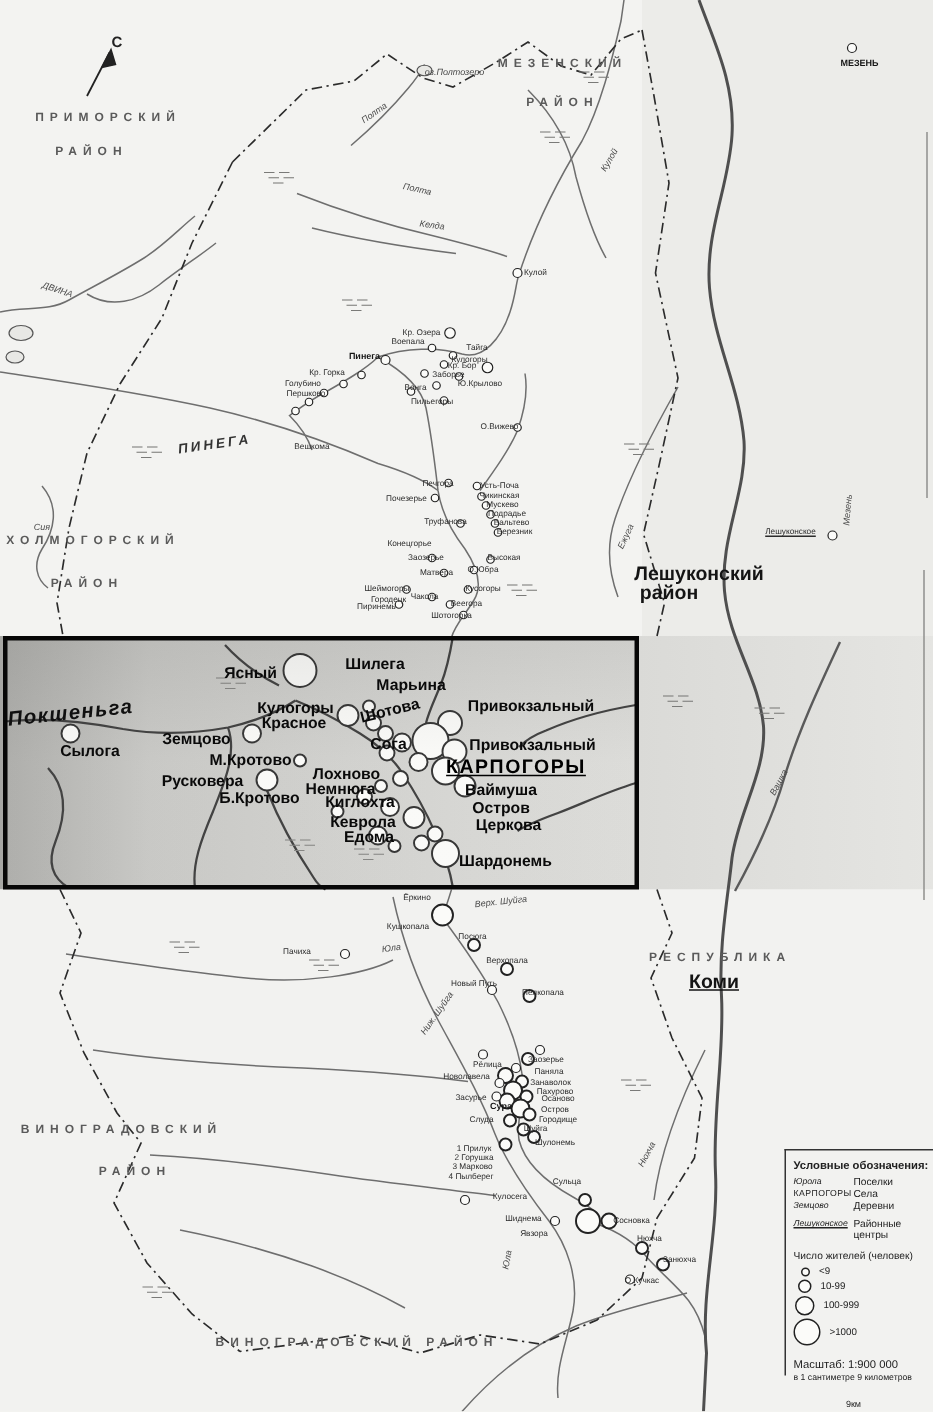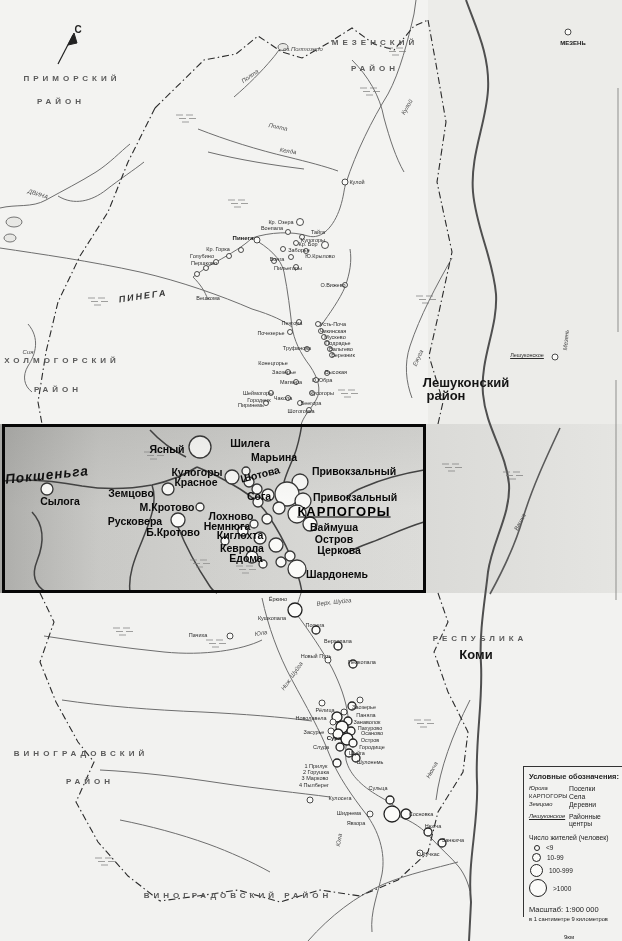--- a/index.html
+++ b/index.html
@@ -273,21 +273,21 @@
     <span class="lbl regionsp" style="left: 72px; top: 78px;">ПРИМОРСКИЙ</span>
     <span class="lbl regionsp" style="left: 61px; top: 101px;">РАЙОН</span>
     <span class="lbl regionsp" style="left: 375px; top: 42px;">МЕЗЕНСКИЙ</span>
     <span class="lbl regionsp" style="left: 375px; top: 68px;">РАЙОН</span>
     <span class="lbl regionsp" style="left: 62px; top: 360px;">ХОЛМОГОРСКИЙ</span>
     <span class="lbl regionsp" style="left: 58px; top: 389px;">РАЙОН</span>
     <span class="lbl regionsp" style="left: 81px; top: 753px;">ВИНОГРАДОВСКИЙ</span>
     <span class="lbl regionsp" style="left: 90px; top: 781px;">РАЙОН</span>
     <span class="lbl regionsp" style="left: 238px; top: 895px;">ВИНОГРАДОВСКИЙ  РАЙОН</span>
     <span class="lbl regionsp" style="left: 480px; top: 638px;">РЕСПУБЛИКА</span>
-    <span class="lbl regionb" style="left: 476px; top: 654px;">Коми</span>
+    <span class="lbl regionb" style="left: 476px; top: 654px; text-decoration: underline;">Коми</span>
     <span class="lbl regionb" style="left: 466px; top: 382px;">Лешуконский</span>
     <span class="lbl regionb" style="left: 446px; top: 395px;">район</span>
     <span class="lbl villageb" style="left: 573px; top: 43px;">МЕЗЕНЬ</span>
     <span class="lbl tiny-ul" style="left: 527px; top: 355px;">Лешуконское</span>
     <span class="lbl riv" style="left: 303px; top: 49px;">оз.Полтозеро</span>
     <span class="lbl riv" style="left: 250px; top: 76px; transform: translate(-50%, -50%) rotate(-35deg);">Полта</span>
     <span class="lbl riv" style="left: 278px; top: 127px; transform: translate(-50%, -50%) rotate(12deg);">Полта</span>
     <span class="lbl riv" style="left: 288px; top: 151px; transform: translate(-50%, -50%) rotate(8deg);">Келда</span>
     <span class="lbl riv" style="left: 407px; top: 107px; transform: translate(-50%, -50%) rotate(-60deg);">Кулой</span>
     <span class="lbl rivbig" style="left: 143px; top: 296px; transform: translate(-50%, -50%) rotate(-8deg);">ПИНЕГА</span>

